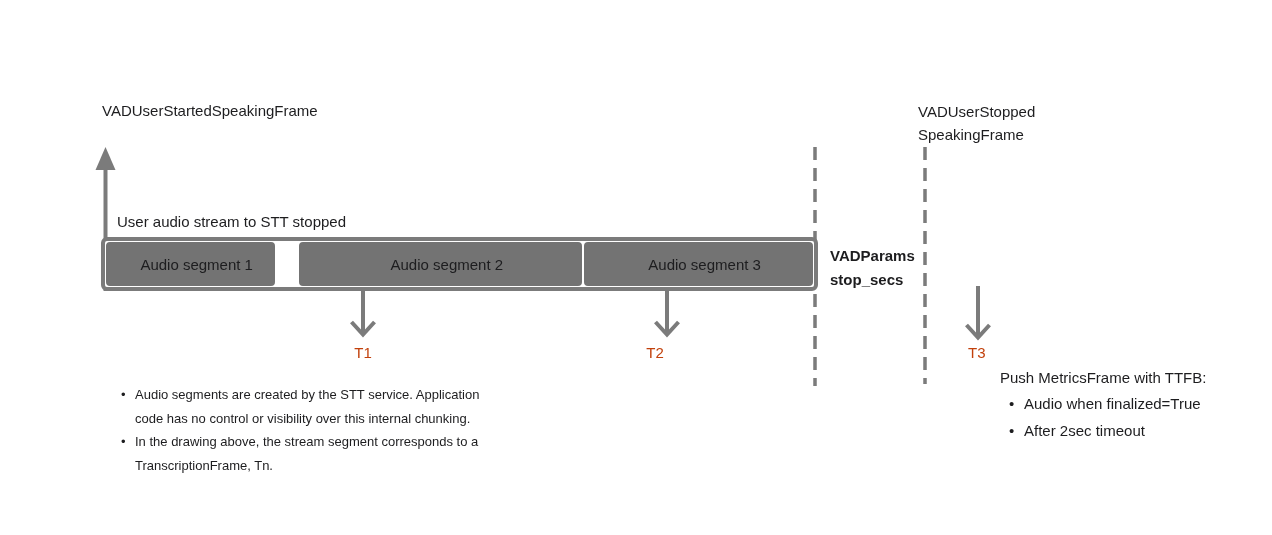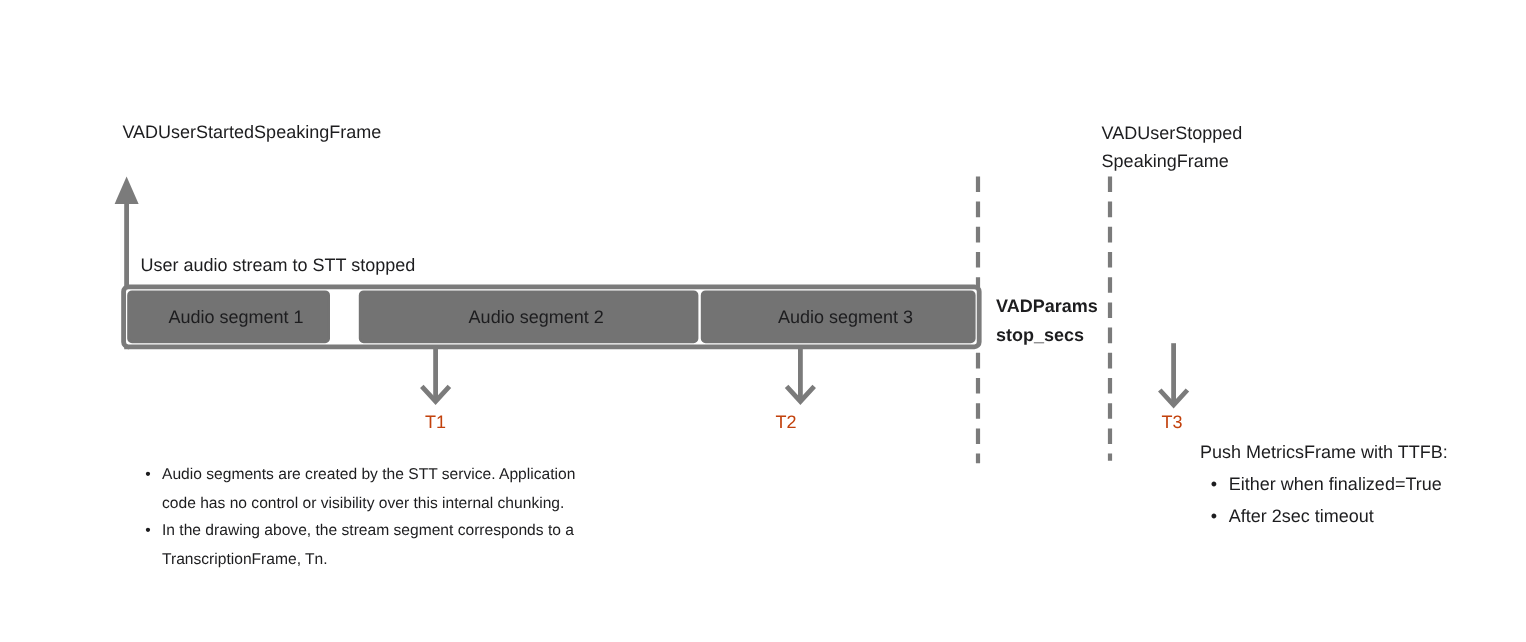--- a/index.html
+++ b/index.html
@@ -158,21 +158,21 @@
   <div class="abs lbl" style="left:830px; top:244px; line-height:24px;font-weight:bold;">VADParams
 stop_secs</div>
 
   <div class="abs t-label centered" style="left:341px; top:344px;">T1</div>
   <div class="abs t-label centered" style="left:633px; top:344px;">T2</div>
   <div class="abs t-label" style="left:968px; top:344px;">T3</div>
 
   <div class="abs" style="left:960px; top:366px;margin-left:40px;">
     <div class="metrics-heading">Push MetricsFrame with TTFB:</div>
     <ul class="bullet-list metrics-list">
-      <li>Either when finalized=True</li>
+      <li>Audio when finalized=True</li>
       <li>After 2sec timeout</li>
     </ul>
   </div>
 
   <div class="abs" style="left:101px; top:383px; width:500px;">
     <ul class="bullet-list notes-list">
       <li>Audio segments are created by the STT service. Application
 code has no control or visibility over this internal chunking.</li>
       <li>In the drawing above, the stream segment corresponds to a
 TranscriptionFrame, Tn.</li>

